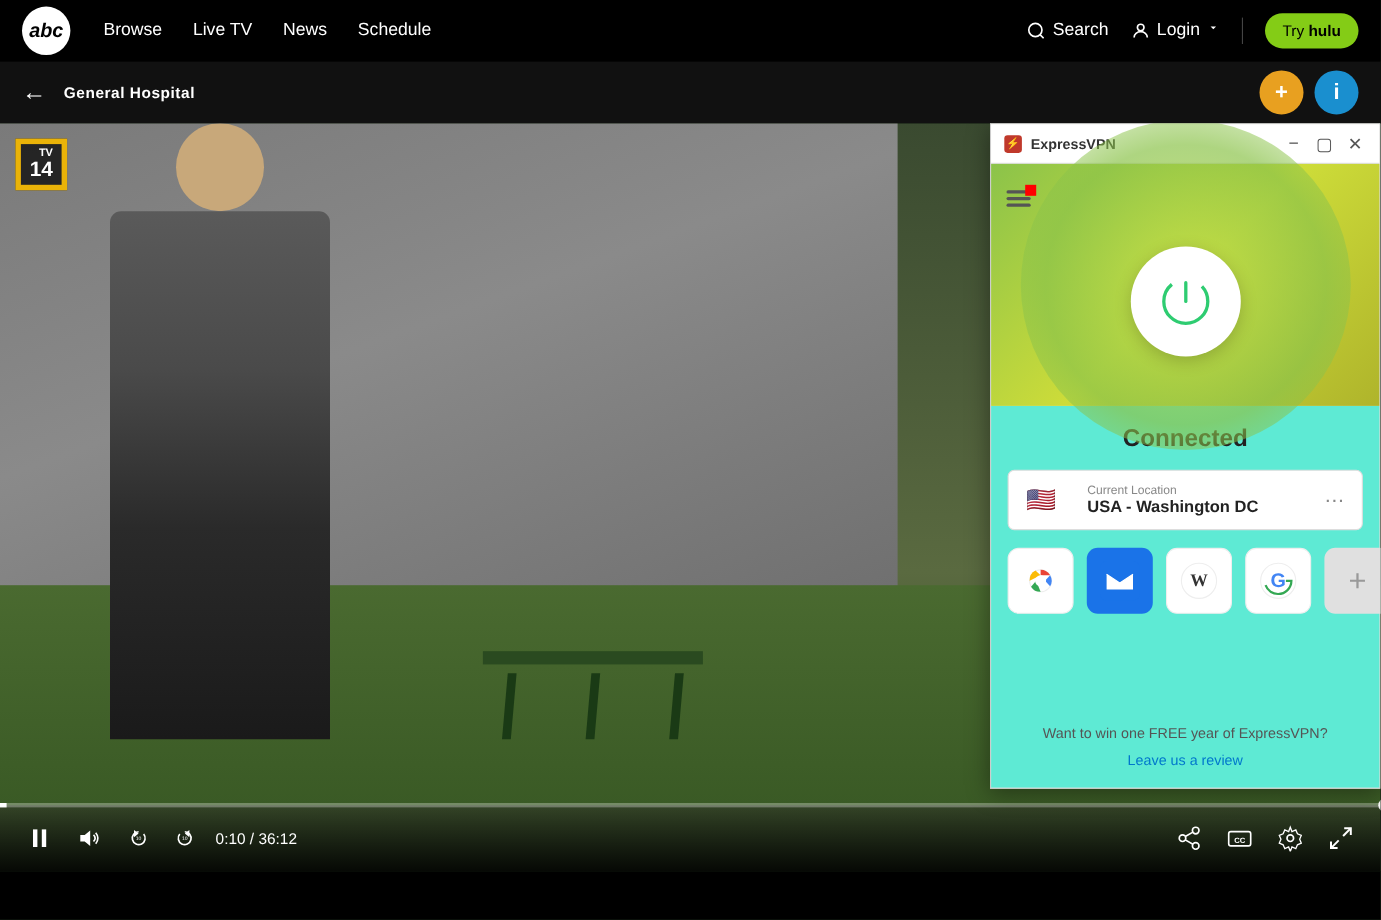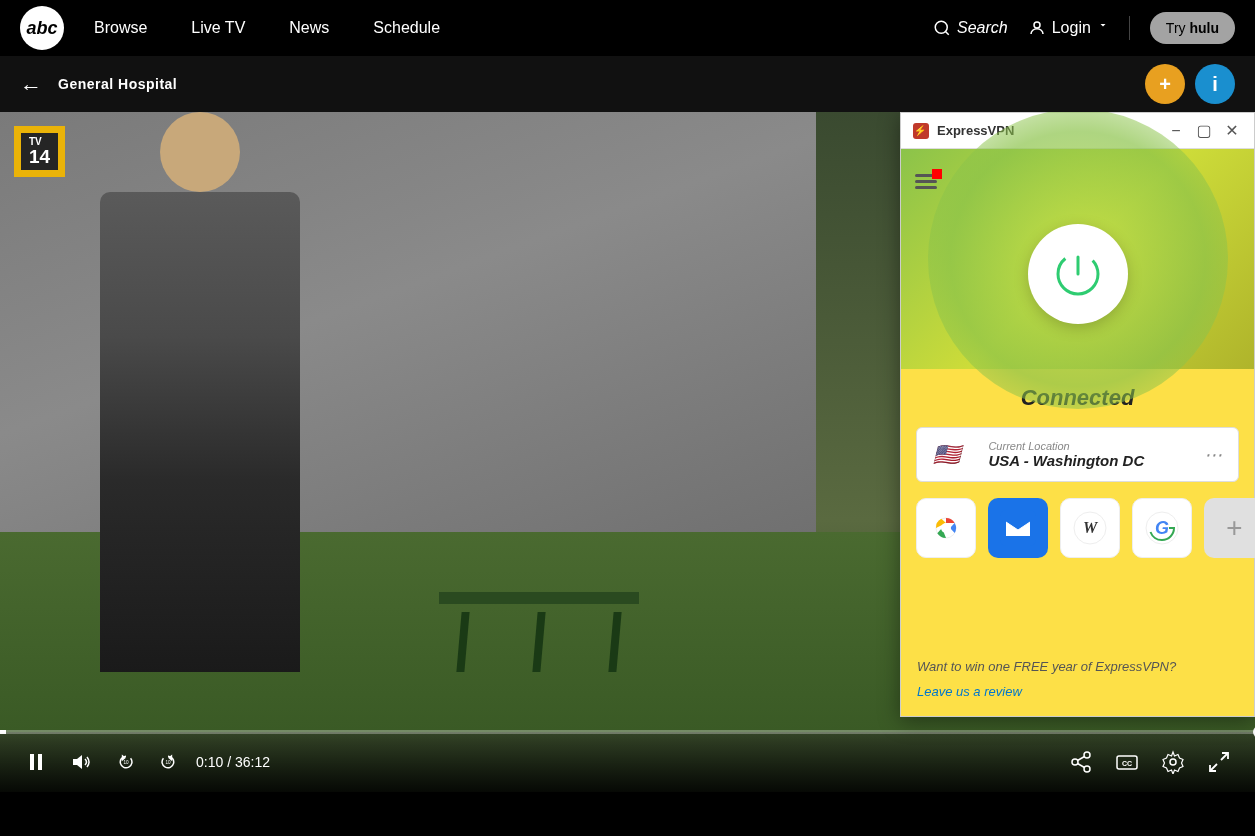--- a/index.html
+++ b/index.html
@@ -22,39 +22,39 @@
       border-radius: 50%;
       background: #fff;
       display: flex; align-items: center; justify-content: center;
       margin-right: 30px;
       flex-shrink: 0;
     }
     .abc-logo-text {
       font-size: 18px; font-weight: 900; color: #000; font-style: italic;
     }
     .nav-links {
-      display: flex; gap: 44px; flex: 1;
+      display: flex; gap: 28px; flex: 1;
     }
     .nav-link {
       color: #fff; font-size: 16px; text-decoration: none; cursor: pointer;
     }
     .nav-right {
       display: flex; align-items: center; gap: 20px;
     }
     .search-btn {
-      display: flex; align-items: center; gap: 6px; color: #fff; font-size: 16px; cursor: pointer; font-style: italic;
+      display: flex; align-items: center; gap: 6px; color: #fff; font-size: 16px; cursor: pointer;
     }
     .login-btn {
       display: flex; align-items: flex-start; gap: 6px; color: #fff; font-size: 16px; cursor: pointer;
     }
     .divider-v {
       width: 1px; height: 24px; background: #444;
     }
     .try-hulu-btn {
-      background: #a3a3a3;
+      background: #84cc16;
       color: #000;
       border: none;
       border-radius: 20px;
       padding: 8px 16px;
       font-size: 14px;
       font-weight: bold;
       cursor: pointer;
     }
     .try-hulu-btn span.try { font-weight: 400; }
     .try-hulu-btn span.hulu { font-weight: 900; }
@@ -190,21 +190,22 @@
     
     .tv-badge {
       position: absolute;
       top: 14px;
       left: 14px;
       background: rgba(0,0,0,0.7);
       color: #fff;
       font-size: 13px;
       font-weight: bold;
       padding: 4px 8px;
-      border: 7px solid #eab308;
+      border: 5px solid #eab308;
+      text-align: right;
     }
 
     
     .vpn-popup {
       position: absolute;
       top: 0;
       right: 0;
       width: 355px;
       height: 605px;
       background: #f5f5f0;
@@ -287,26 +288,25 @@
       box-shadow: 0 4px 15px rgba(0,0,0,0.2);
       margin-top: 30px;
     }
     .power-icon {
       width: 50px; height: 50px;
     }
 
     
     .vpn-body {
       flex: 1;
-      background: #fde047;
+      background: #5eead4;
       display: flex;
       flex-direction: column;
       align-items: center;
       padding: 0;
-      font-style: italic;
     }
     .vpn-connected-text {
       font-size: 22px;
       font-weight: 600;
       color: #222;
       margin-top: 16px;
       margin-bottom: 16px;
       text-align: center;
     }
     .vpn-location-box {
@@ -377,20 +377,21 @@
     }
     .vpn-shortcut-add {
       background: #e0e0e0;
       border: none;
     }
 
     
     .vpn-review-section {
       margin-top: auto;
       padding: 16px;
+      text-align: center;
       width: 100%;
     }
     .vpn-review-text {
       font-size: 13px;
       color: #555;
       margin-bottom: 8px;
     }
     .vpn-review-link {
       font-size: 13px;
       color: #0077cc;

